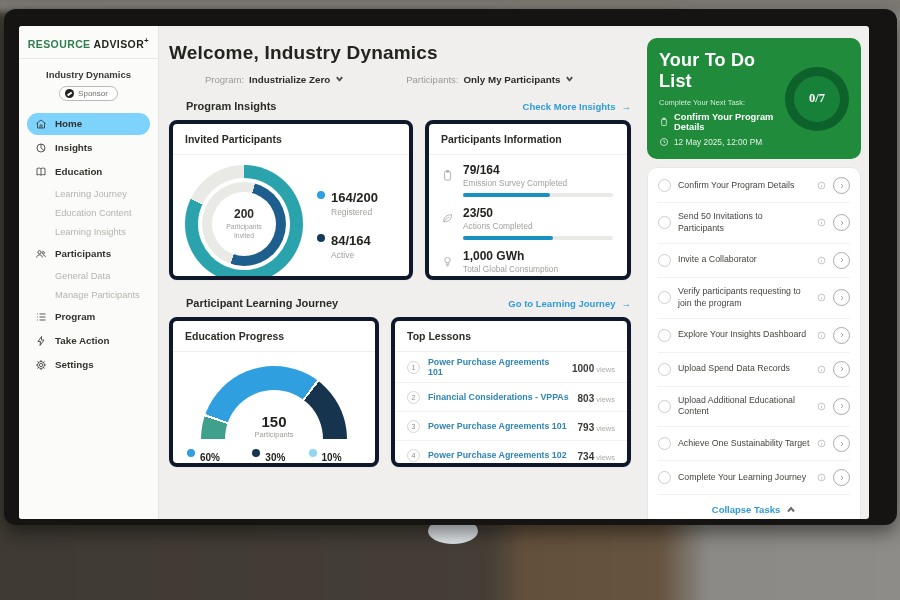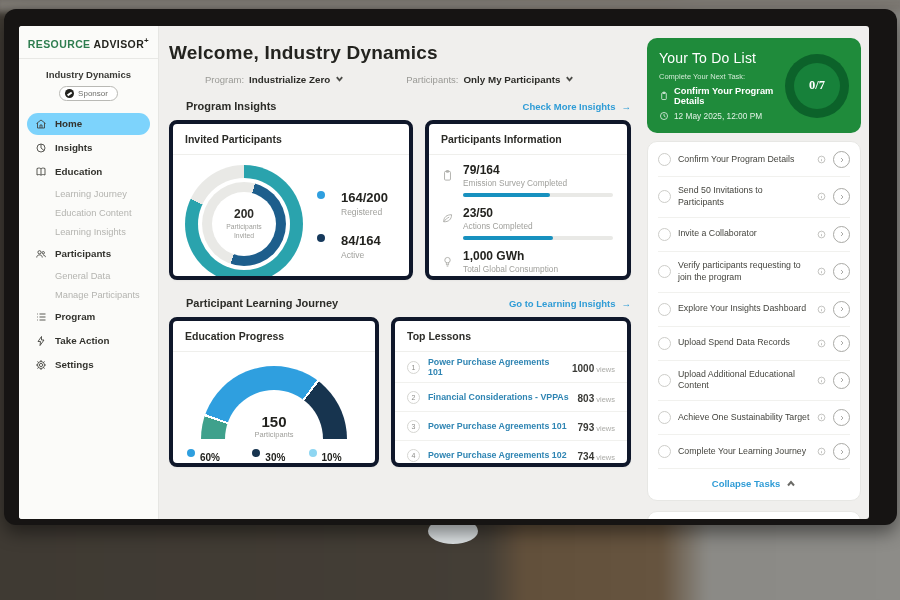--- a/index.html
+++ b/index.html
@@ -56,21 +56,21 @@
   .invited-body { display:flex; align-items:center; gap:14px; padding:10px 12px; }
   .donut { position:relative; width:118px; height:118px; flex:none; }
   .donut .ring-o { position:absolute; inset:0; border-radius:50%; }
   .donut .hole-o { position:absolute; inset:13px; border-radius:50%; background:#fff; }
   .donut .ring-i { position:absolute; inset:17px; border-radius:50%; }
   .donut .hole-i { position:absolute; inset:27px; border-radius:50%; background:#fff;
     display:flex; flex-direction:column; align-items:center; justify-content:center; }
   .donut .cv { font-size:12px; font-weight:bold; color:#2c2c28; }
   .donut .cl { font-size:6.8px; color:#a0a09c; text-align:center; line-height:1.3; margin-top:2px; }
   .legend-v { display:flex; flex-direction:column; gap:14px; }
-  .leg-item { display:flex; gap:16px; align-items:flex-start; }
+  .leg-item { display:flex; gap:6px; align-items:flex-start; }
   .leg-dot { width:8px; height:8px; border-radius:50%; margin-top:3px; flex:none; }
   .leg-val { font-size:13px; font-weight:bold; color:#23231f; }
   .leg-lab { font-size:8.5px; color:#a0a09c; margin-top:1px; }
 
   
   .card-info { flex:1; height:160px; }
   .info-body { padding:8px 14px 0 12px; display:flex; flex-direction:column; gap:9px; }
   .stat { display:flex; gap:9px; }
   .stat svg { width:13px; height:13px; stroke:#a8a8a4; stroke-width:1.6; fill:none; flex:none; margin-top:6px; }
   .stat-main { flex:1; }
@@ -100,21 +100,21 @@
   .rank { width:13px; height:13px; border-radius:50%; border:1px solid #d6d6d2; color:#8b8b87;
     font-size:7px; display:flex; align-items:center; justify-content:center; flex:none; }
   .lesson-title { flex:1; font-size:8.8px; font-weight:bold; color:var(--lesson-link); cursor:pointer; }
   .views { font-size:10px; font-weight:bold; color:#3a3a36; }
   .views-word { font-size:7.5px; color:#ababa7; margin-left:2px; }
 
   
   .right { width:228px; flex:none; padding:12px 8px 0 6px; }
   .todo-head { background:var(--green); border-radius:10px; padding:12px 12px; color:#fff;
     display:flex; justify-content:space-between; align-items:center; }
-  .todo-head-title { font-size:14px; font-weight:normal; letter-spacing:.2px; }
+  .todo-head-title { font-size:18px; font-weight:bold; letter-spacing:.2px; }
   .todo-sub { font-size:7.5px; color:#cfe9d4; margin-top:6px; }
   .todo-line { display:flex; align-items:center; gap:5px; margin-top:5px; }
   .todo-line svg { width:10px; height:10px; stroke:#fff; stroke-width:1.7; fill:none; flex:none; }
   .todo-next { font-size:9.3px; font-weight:bold; }
   .todo-date { font-size:8.3px; color:#e2f2e5; font-weight:normal; }
   .todo-ring { width:64px; height:64px; border-radius:50%; background:var(--green-dark);
     display:flex; align-items:center; justify-content:center; flex:none;font-family:Liberation Serif, serif; }
   .todo-ring-in { width:46px; height:46px; border-radius:50%; background:#17813a;
     display:flex; align-items:center; justify-content:center; font-size:12.5px; font-weight:bold; color:#fff; }
   .tasks-card { background:#fff; border:1px solid #e7e7e4; border-radius:10px; margin-top:8px; padding:1px 10px; }
@@ -303,21 +303,21 @@
               <div class="stat-lab">Total Global Consumption</div>
             </div>
           </div>
         </div>
       </div>
     </div>
 
     <div class="sec-row" style="margin-top:17px;">
       <span class="sec-title">Participant Learning Journey</span>
       <span class="sec-link">
-        <span>Go to Learning Insights</span>
+        <span>Go to Learning Journey</span>
         <span>→</span>
       </span>
     </div>
 
     <div class="cards-row">
 
       <div class="card card-edu">
         <div class="card-title">Education Progress</div>
         <div class="gauge-wrap">
           <div class="gauge" style="background: conic-gradient(from 270deg, rgb(63, 161, 140) 0deg, rgb(63, 161, 140) 18deg, rgb(255, 255, 255) 18deg, rgb(255, 255, 255) 20deg, rgb(47, 159, 223) 20deg, rgb(47, 159, 223) 126deg, rgb(255, 255, 255) 126deg, rgb(255, 255, 255) 128deg, rgb(23, 52, 79) 128deg, rgb(23, 52, 79) 180deg, transparent 180deg, transparent 360deg);"></div>

